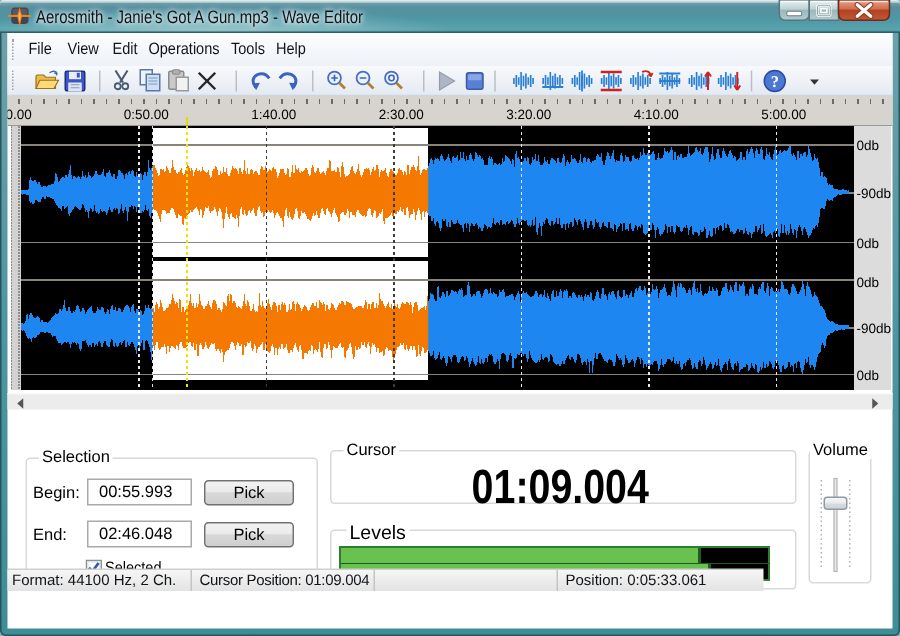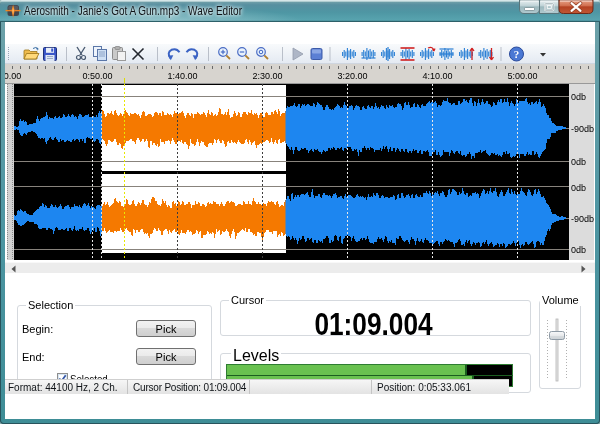--- a/index.html
+++ b/index.html
@@ -41,20 +41,29 @@
 <path d="M41 0 L75 0 L75 9 Q75 13.5 70.5 13.5 L45.5 13.5 Q41 13.5 41 9 Z" fill="url(#closg)" stroke="#6e2a18" stroke-width="1"></path>
 <path d="M2.5 1 L20.5 1 M22.5 1 L40 1 M42 1 L74 1" stroke="#ffffff" stroke-opacity="0.75"></path>
 <rect x="6.5" y="7.5" width="10" height="3" rx="1" fill="#fff" stroke="#6a8288" stroke-width="0.7"></rect>
 <rect x="27" y="3.5" width="8.5" height="7" rx="1" fill="none" stroke="#fff" stroke-width="1.6"></rect>
 <rect x="27" y="3.5" width="8.5" height="7" rx="1" fill="none" stroke="#6a8288" stroke-width="0.5"></rect>
 <rect x="29.2" y="5.7" width="4.1" height="2.6" fill="none" stroke="#fff" stroke-width="1"></rect>
 <path d="M53.5 3.2 L62.5 10.8 M62.5 3.2 L53.5 10.8" stroke="#8e3b20" stroke-width="3.6" stroke-linecap="round"></path>
 <path d="M53.5 3.2 L62.5 10.8 M62.5 3.2 L53.5 10.8" stroke="#ffffff" stroke-width="2.2" stroke-linecap="round"></path>
 </svg>
 </div>
+<div style="position:absolute;left:5px;top:22px;width:590px;height:22px;background:linear-gradient(180deg,#fcfdfe,#eef2f8)">
+      <div style="position:absolute;left:14px;top:5px;font-size:11px;color:#101418;transform:scaleX(0.88);transform-origin:left">File</div>
+      <div style="position:absolute;left:40px;top:5px;font-size:11px;color:#101418;transform:scaleX(0.88);transform-origin:left">View</div>
+      <div style="position:absolute;left:69.5px;top:5px;font-size:11px;color:#101418;transform:scaleX(0.88);transform-origin:left">Edit</div>
+      <div style="position:absolute;left:94px;top:5px;font-size:11px;color:#101418;transform:scaleX(0.88);transform-origin:left">Operations</div>
+      <div style="position:absolute;left:148.8px;top:5px;font-size:11px;color:#101418;transform:scaleX(0.88);transform-origin:left">Tools</div>
+      <div style="position:absolute;left:179px;top:5px;font-size:11px;color:#101418;transform:scaleX(0.88);transform-origin:left">Help</div>
+      <div style="position:absolute;left:3px;top:4px;width:3px;height:14px;border-left:1px dotted #9aa4b8"></div>
+    </div>
 <div style="position:absolute;left:5px;top:44px;width:590px;height:20px;background:linear-gradient(180deg,#f8fafc,#e4eaf2);border-bottom:1px solid #cfd6e0;box-sizing:border-box">
       <div style="position:absolute;left:3px;top:3px;width:3px;height:13px;border-left:1px dotted #9aa4b8"></div>
     </div>
 <svg width="590" height="20" style="position:absolute;left:5px;top:44px">
       <line x1="61.5" y1="3" x2="61.5" y2="17" stroke="#b9bfc9"></line>
       <line x1="152.5" y1="3" x2="152.5" y2="17" stroke="#b9bfc9"></line>
       <line x1="203.5" y1="3" x2="203.5" y2="17" stroke="#b9bfc9"></line>
       <line x1="277.5" y1="3" x2="277.5" y2="17" stroke="#b9bfc9"></line>
       <line x1="325" y1="3" x2="325" y2="17" stroke="#b9bfc9"></line>
       <line x1="496" y1="3" x2="496" y2="17" stroke="#b9bfc9"></line>
@@ -349,34 +358,36 @@
 <svg width="8" height="8" style="position:absolute;left:5px;top:1.5px">
         <path d="M5.5 0.5 L1.5 4 L5.5 7.5 Z" fill="#555"></path>
       </svg>
 <svg width="8" height="8" style="position:absolute;right:8px;top:1.5px">
         <path d="M2.5 0.5 L6.5 4 L2.5 7.5 Z" fill="#555"></path>
       </svg>
 </div>
 <div style="position:absolute;left:17px;top:305px;width:195px;height:83px;border:1px solid #d5d9de;border-radius:3px;box-sizing:border-box"></div>
 <div style="position:absolute;left:26px;top:299px;background:#fff;padding:0 2px;font-size:11px;color:#000;white-space:nowrap">Selection</div>
     <div style="position:absolute;left:22px;top:323px;font-size:11px">Begin:</div>
+    <div style="position:absolute;left:58px;top:319px;width:70px;height:18px;border:1px solid #a9a9a9;box-sizing:border-box;font-size:11px;padding:2px 0 0 7px;background:#fff">00:55.993</div>
     <div style="position:absolute;left:136px;top:320px;width:60px;height:17px;border:1px solid #707070;border-radius:3px;box-sizing:border-box;background:linear-gradient(180deg,#f2f2f2 0%,#ebebeb 45%,#d9d9d9 50%,#cfcfcf 100%);font-size:11px;text-align:center;padding-top:1.5px">Pick</div>
     <div style="position:absolute;left:22px;top:351px;font-size:11px">End:</div>
+    <div style="position:absolute;left:58px;top:347px;width:70px;height:18px;border:1px solid #a9a9a9;box-sizing:border-box;font-size:11px;padding:2px 0 0 7px;background:#fff">02:46.048</div>
     <div style="position:absolute;left:136px;top:348px;width:60px;height:17px;border:1px solid #707070;border-radius:3px;box-sizing:border-box;background:linear-gradient(180deg,#f2f2f2 0%,#ebebeb 45%,#d9d9d9 50%,#cfcfcf 100%);font-size:11px;text-align:center;padding-top:1.5px">Pick</div>
     <svg width="11" height="11" style="position:absolute;left:57px;top:373px">
 <rect x="0.5" y="0.5" width="10" height="10" fill="#f4f4f4" stroke="#8e8e8e"></rect>
 <rect x="1.5" y="1.5" width="8" height="8" fill="#fff" stroke="#d8e6f2"></rect>
 <path d="M2.3 5.5 L4.5 8 L8.7 2.3" stroke="#3558a8" stroke-width="1.8" fill="none"></path>
 </svg>
     <div style="position:absolute;left:70px;top:373px;font-size:11px;transform:scaleX(0.88);transform-origin:left">Selected</div>
     <div style="position:absolute;left:220px;top:300px;width:311px;height:36px;border:1px solid #d5d9de;border-radius:3px;box-sizing:border-box"></div>
 <div style="position:absolute;left:229px;top:294px;background:#fff;padding:0 2px;font-size:11px;color:#000;white-space:nowrap">Cursor</div>
     <div style="position:absolute;left:218px;top:306px;width:311px;text-align:center;font-size:32px;font-weight:bold;transform:scaleX(0.82)">01:09.004</div>
     <div style="position:absolute;left:220px;top:353px;width:311px;height:40px;border:1px solid #d5d9de;border-radius:3px;box-sizing:border-box"></div>
-<div style="position:absolute;left:231px;top:347px;background:#fff;padding:0 2px;font-size:16px;color:#000;white-space:nowrap">Levels</div>
+<div style="position:absolute;left:231px;top:347px;background:#fff;padding:0 2px;font-size:13px;color:#000;white-space:nowrap">Levels</div>
     <svg width="288" height="23" style="position:absolute;left:226px;top:364px" shape-rendering="crispEdges">
 <rect x="0" y="0" width="287" height="23" fill="#000"></rect>
 <rect x="0.5" y="0.5" width="286" height="22" fill="none" stroke="#2e7d32"></rect>
 <rect x="1" y="1" width="240" height="10" fill="#69c150"></rect>
 <rect x="239" y="1" width="2" height="10" fill="#1b5e20"></rect>
 <rect x="1" y="12" width="247" height="10" fill="#69c150"></rect>
 <rect x="246" y="12" width="2" height="10" fill="#1b5e20"></rect>
 <line x1="1" y1="11.5" x2="287" y2="11.5" stroke="#1b5e20"></line>
 </svg>
     <div style="position:absolute;left:539px;top:300px;width:42px;height:89px;border:1px solid #d5d9de;border-radius:3px;box-sizing:border-box"></div>

